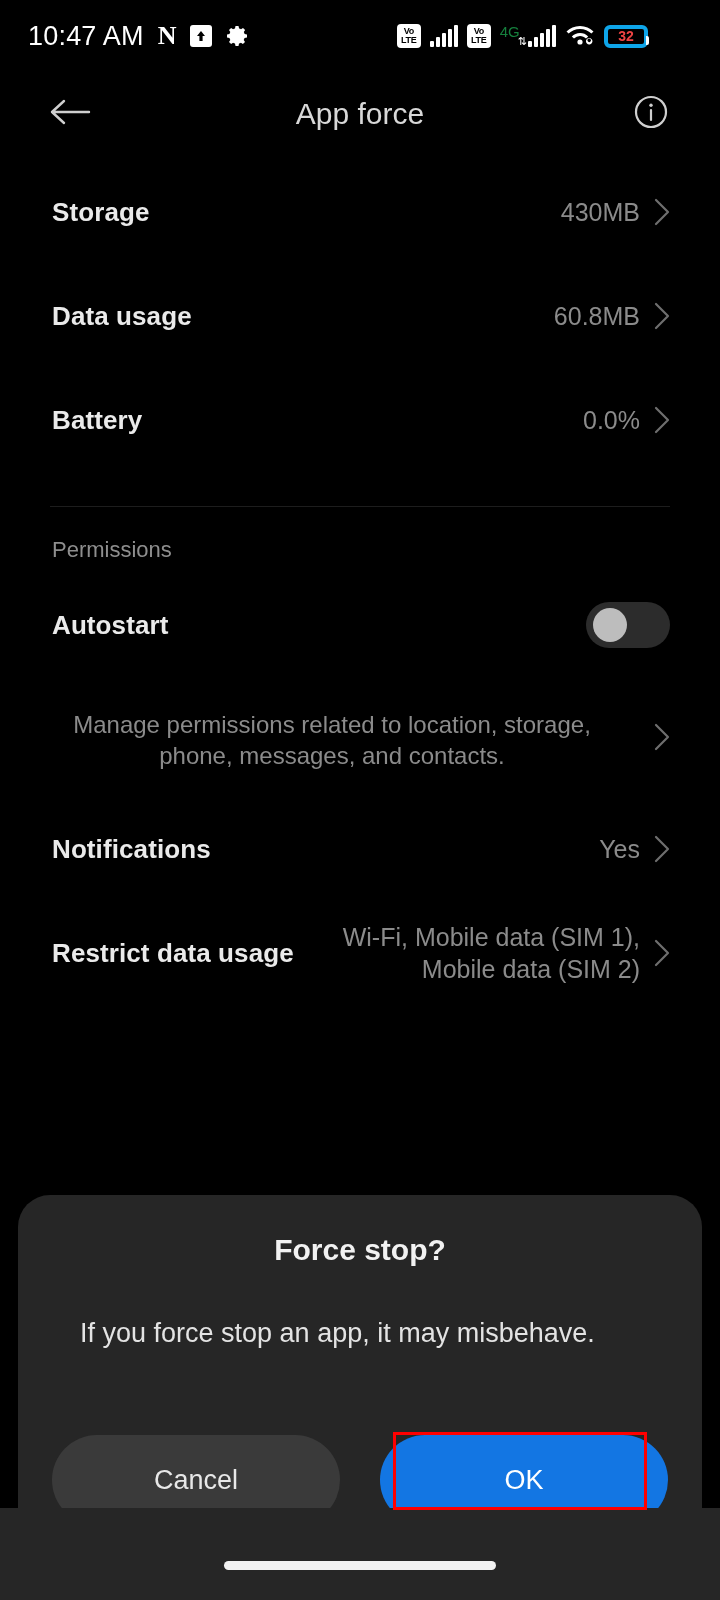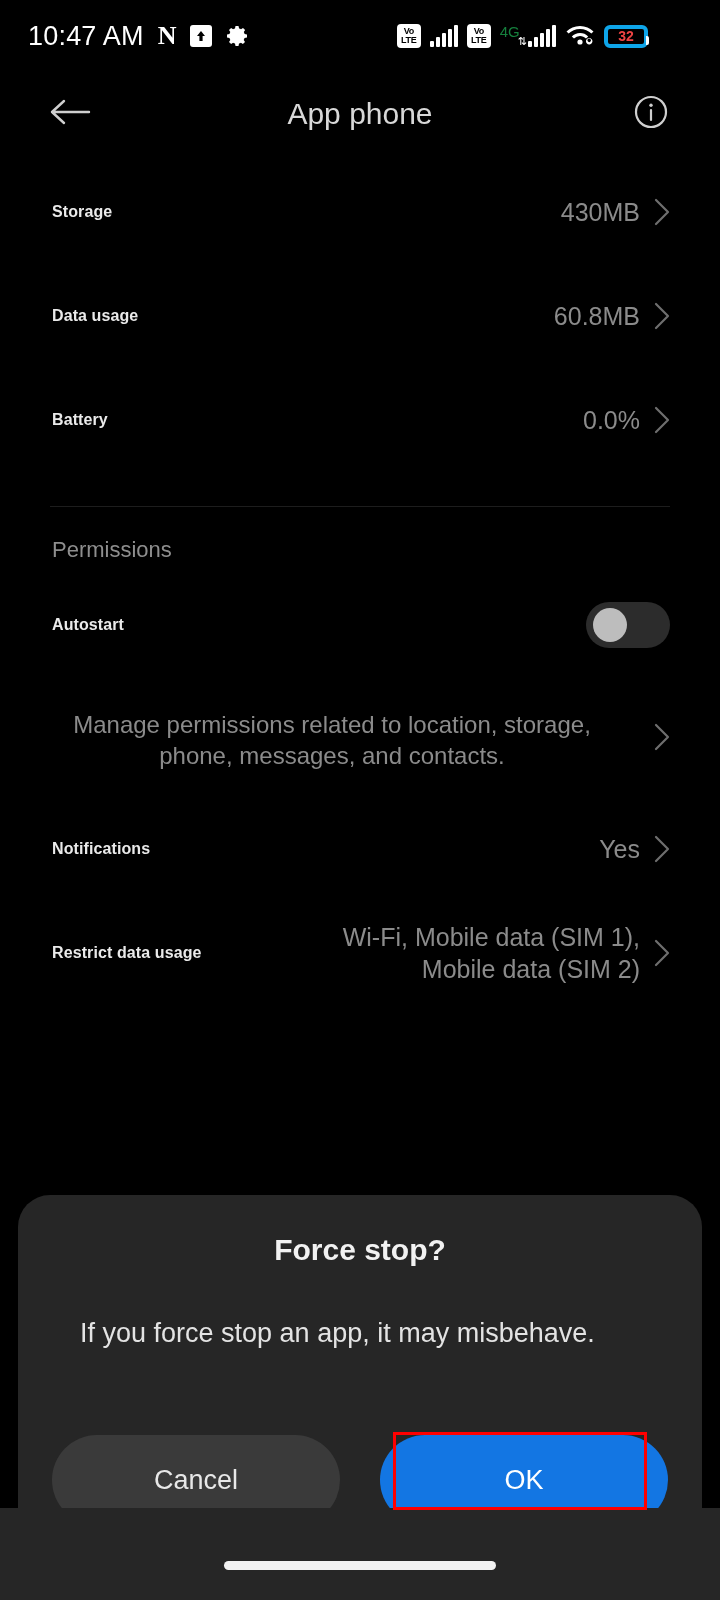--- a/index.html
+++ b/index.html
@@ -71,21 +71,21 @@
     display:flex; align-items:center; justify-content:center; }
 
   
   #settings-list { position:absolute; top:160px; left:0; width:720px; }
   .row {
     position:relative;
     display:flex; align-items:center; justify-content:space-between;
     padding:0 50px 0 52px;
     min-height:104px;
   }
-  .row-title { font-size:16px; font-weight:700; color:#eaeaea; letter-spacing:.1px; }
+  .row-title { font-size:26px; font-weight:700; color:#eaeaea; letter-spacing:.1px; }
   .row-right { display:flex; align-items:center; gap:14px; }
   .row-value { font-size:25px; color:#8b8b8b; font-weight:400; text-align:right; }
   .chev { color:#6e6e6e; flex-shrink:0; }
   .chev svg{display:block;}
 
   .divider {
     height:1px; background:#1d1d1d; margin:0 50px;
   }
   .section-label {
     font-size:22px; color:#8e8e8e; padding:0 52px; margin-top:30px; margin-bottom:10px;
@@ -215,21 +215,21 @@
   </div>
 
   <div id="app-bar">
     <div id="back-button">
       <span>
         <svg width="42" height="32" viewBox="0 0 42 32" fill="none" stroke="#cfcfcf" stroke-width="2.4">
           <path d="M40 16H3M3 16l12-11M3 16l12 11" stroke-linecap="round" stroke-linejoin="round"></path>
         </svg>
       </span>
     </div>
-    <div id="page-title">App phone</div>
+    <div id="page-title">App force</div>
     <div id="info-button">
       <span>
         <svg width="38" height="38" viewBox="0 0 38 38" fill="none" stroke="#cfcfcf" stroke-width="2.2">
           <circle cx="19" cy="19" r="15"></circle>
           <circle cx="19" cy="12.2" r="1.7" fill="#cfcfcf" stroke="none"></circle>
           <path d="M19 17v10" stroke-linecap="round"></path>
         </svg>
       </span>
     </div>
   </div>

